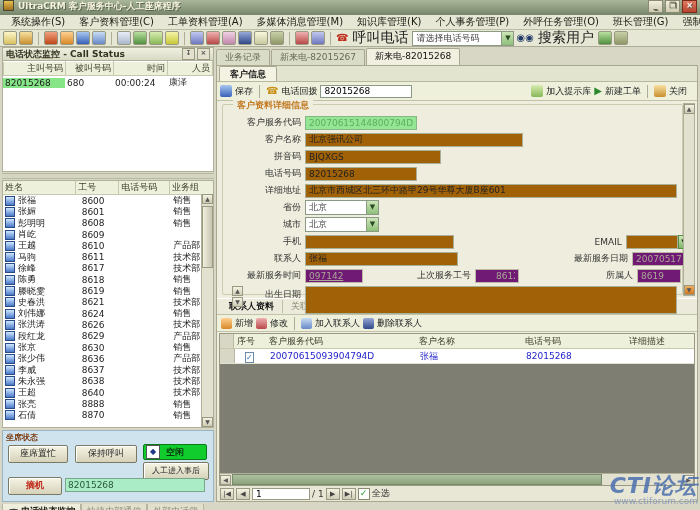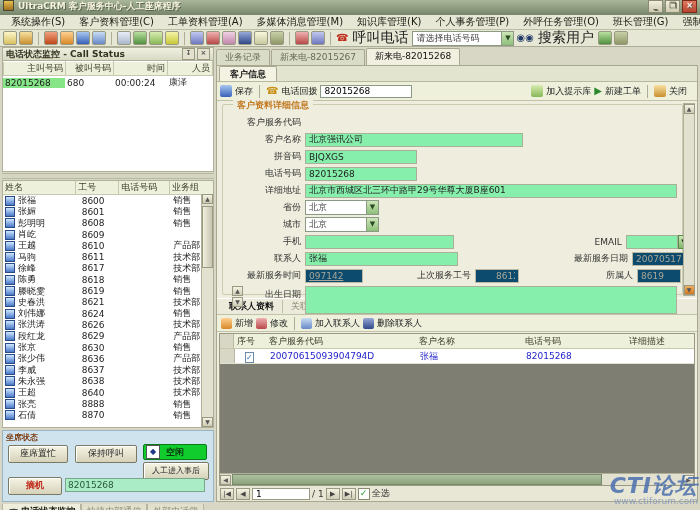--- a/index.html
+++ b/index.html
@@ -83,24 +83,24 @@
   #mtoolbar{height:18px;background:#eef0dc;border-bottom:1px solid #c2c2aa;display:flex;align-items:center;padding:0 3px;gap:3px}
   .micon{width:12px;height:12px;border-radius:2px;flex:none}
   .mbtnlbl{font-size:9px;white-space:nowrap}
   #cbnumber{width:92px;height:13px;border:1px solid #8a9a84;font-size:9px;padding:0 3px;font-family:inherit;box-sizing:border-box}
   
   #formarea{position:relative;height:197px;background:#efeddd}
   #groupbox{position:absolute;left:5px;top:3px;right:14px;bottom:3px;border:1px solid #c9cdb2;border-radius:2px}
   #grouptitle{position:absolute;left:10px;top:-6px;background:#efeddd;padding:0 4px;font-size:9px;font-weight:bold;color:#c07820}
   .frow{position:absolute;height:15px;display:flex;align-items:center}
   .flabel{width:70px;text-align:right;font-size:9px;color:#333;padding-right:4px;flex:none}
-  .fin{height:14px;border:1px solid #a8b098;background:#86efac;font-size:9px;padding:0 3px;
+  .fin{height:14px;border:1px solid #a8b098;background:#a16207;font-size:9px;padding:0 3px;
        font-family:inherit;box-sizing:border-box;color:#222}
   .fin.green{background:#94e594;color:#5fae5f;border-color:#86b886}
-  .fin.dis{background:#0c4a6e;color:#a9a795;border-color:#bcbaa4}
+  .fin.dis{background:#701a75;color:#a9a795;border-color:#bcbaa4}
   .flabel2{font-size:9px;color:#333;text-align:right;padding-right:4px}
   .gbtn{width:13px;height:14px;background:linear-gradient(#cde6b8,#7fb56a);border:1px solid #5a8a4a;
         font-size:7px;line-height:13px;text-align:center;color:#1a3a12;box-sizing:border-box}
   #formscroll{position:absolute;right:2px;top:2px;bottom:2px;width:10px;background:#e2e0ce;border:1px solid #b0b098;
         display:flex;flex-direction:column;align-items:center}
   #memobtns{position:absolute;display:flex;flex-direction:column;gap:1px}
   
   #ctabs{height:15px;border-top:1px solid #fff;border-bottom:1px solid #c2c2aa;display:flex;align-items:center;
         background:#eceadb;padding-left:4px}
   .ctab{font-size:9px;color:#8a8a74;padding:0 8px;border-right:1px solid #c0c0a8;white-space:nowrap}
@@ -466,28 +466,29 @@
     <span class="mbtnlbl">关闭</span>
     <span style="width:4px"></span>
   </div>
 
   <div id="formarea">
     <div id="groupbox">
       <span id="grouptitle">客户资料详细信息</span>
 
       <div class="frow" style="left:8px;top:10px;width:100%">
         <span class="flabel">客户服务代码</span>
+        <input class="fin green" style="width: 112px;" readonly="" value="20070615144800794D">
       </div>
       <div class="frow" style="left:8px;top:27px;width:100%">
         <span class="flabel">客户名称</span>
         <input class="fin" style="width: 218px;" value="北京强讯公司">
       </div>
       <div class="frow" style="left:8px;top:44px;width:100%">
         <span class="flabel">拼音码</span>
-        <input class="fin" style="width: 112px;" value="BJQXGS">
+        <input class="fin" style="width: 136px;" value="BJQXGS">
       </div>
       <div class="frow" style="left:8px;top:61px;width:100%">
         <span class="flabel">电话号码</span>
         <input class="fin" style="width: 112px;" value="82015268">
       </div>
       <div class="frow" style="left:8px;top:78px;width:100%">
         <span class="flabel">详细地址</span>
         <input class="fin" style="width: 372px;" value="北京市西城区北三环中路甲29号华尊大厦B座601">
       </div>
       <div class="frow" style="left:8px;top:95px;width:100%">

